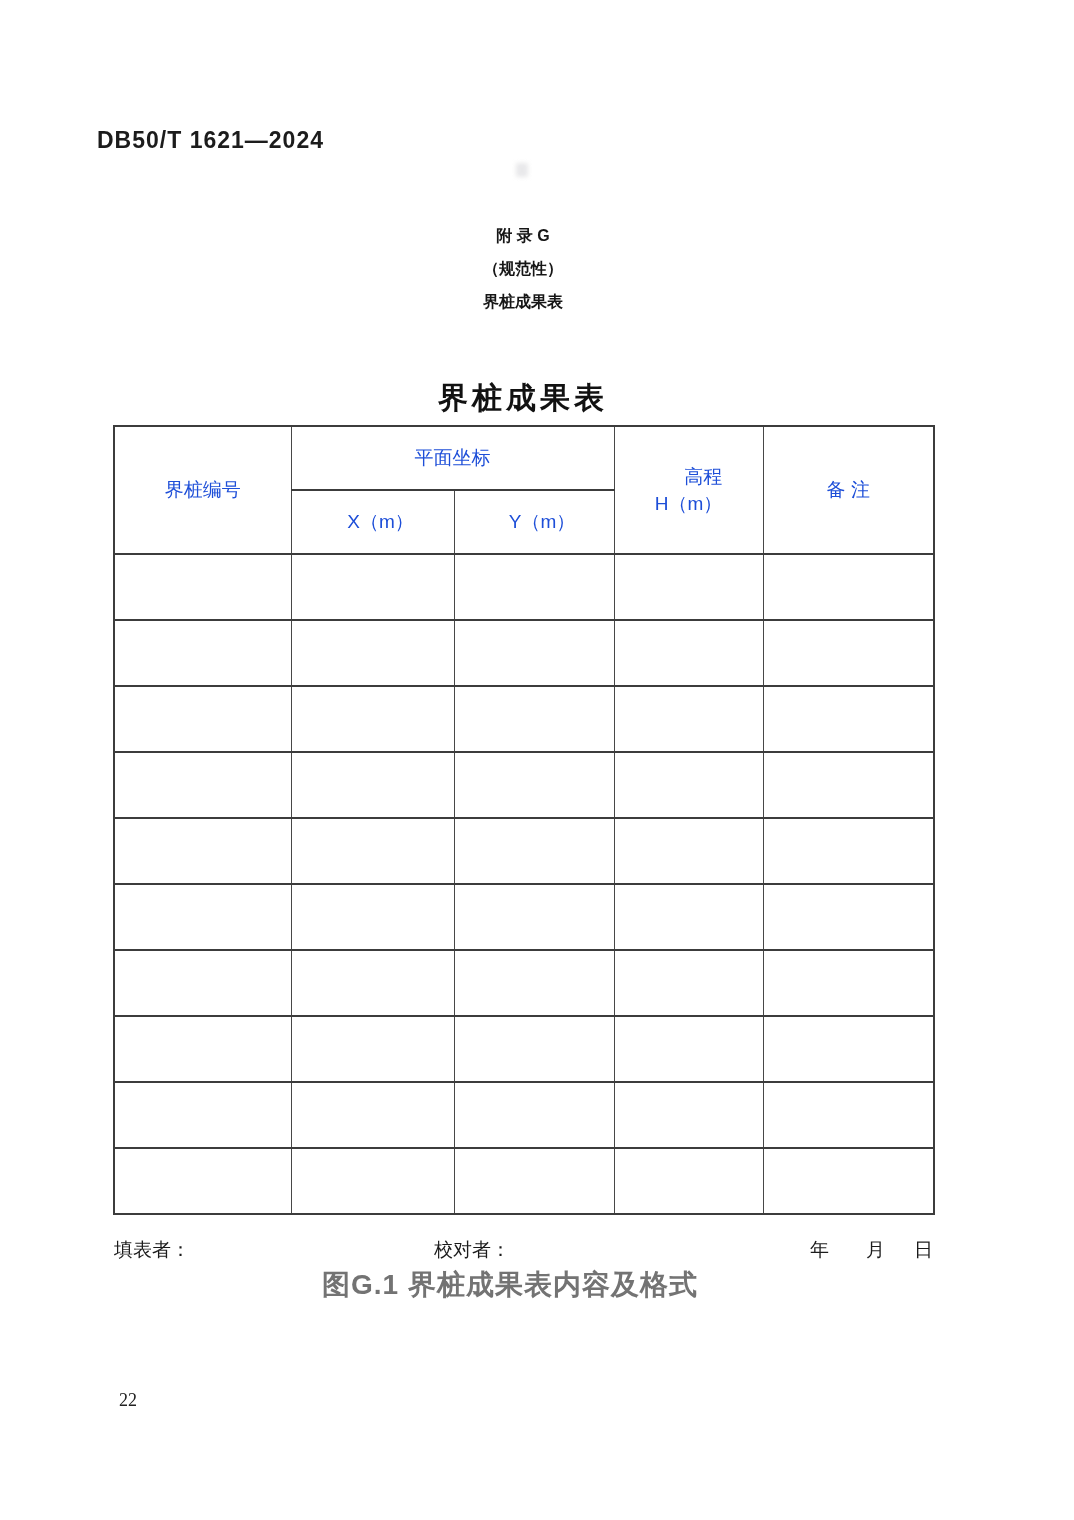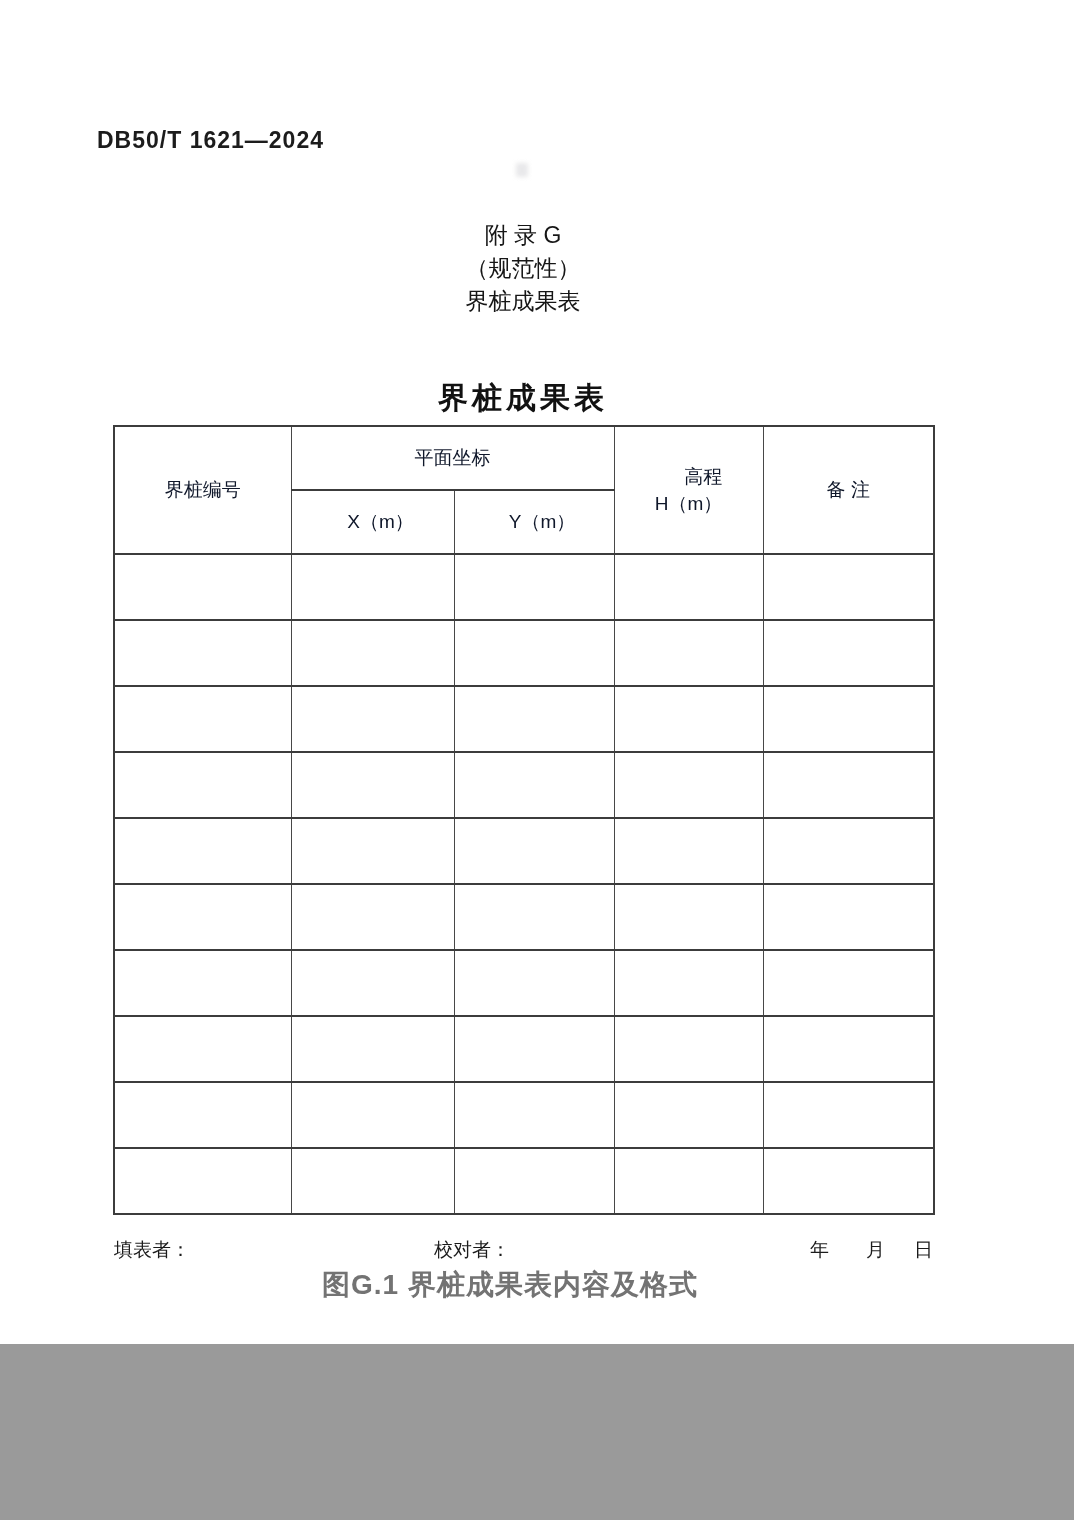--- a/index.html
+++ b/index.html
@@ -3,21 +3,21 @@
 <meta charset="utf-8">
 <style>
   html, body {
     margin: 0;
     padding: 0;
     background: #9a9a9a;
   }
   .page {
     position: relative;
     width: 1074px;
-    height: 1344px;
+    height: 1520px;
     background: #ffffff;
     font-family: "Liberation Sans", sans-serif;
     color: #1f1f1f;
     overflow: hidden;
   }
 
   
   .header-code {
     position: absolute;
     left: 97px;
@@ -40,22 +40,22 @@
     opacity: 0.7;
   }
 
   
   .appendix-heading {
     position: absolute;
     left: 113px;
     top: 219px;
     width: 820px;
     text-align: center;
-    font-size: 23px;
-    font-weight: 400;
+    font-size: 16px;
+    font-weight: 700;
     line-height: 33px;
     color: #161616;
   }
 
   
   .intro {
     position: absolute;
     left: 97px;
     top: 326px;
     width: 884px;
@@ -91,21 +91,21 @@
   .form-table th, .form-table td {
     border-top: 2px solid #3c3c3c;
     border-bottom: 2px solid #3c3c3c;
     border-left: 1px solid #474747;
     border-right: 1px solid #474747;
     padding: 0;
     text-align: center;
     vertical-align: middle;
     font-size: 19px;
     font-weight: 500;
-    color: #0f172a;
+    color: #1d4ed8;
   }
   .form-table .hrow1 th { height: 62px; }
   .form-table .hrow2 th { height: 62px; padding-left: 16px; }
   .form-table .body-row td { height: 64px; }
   .elev-block {
     display: inline-block;
     text-align: right;
     line-height: 27px;
   }
 

